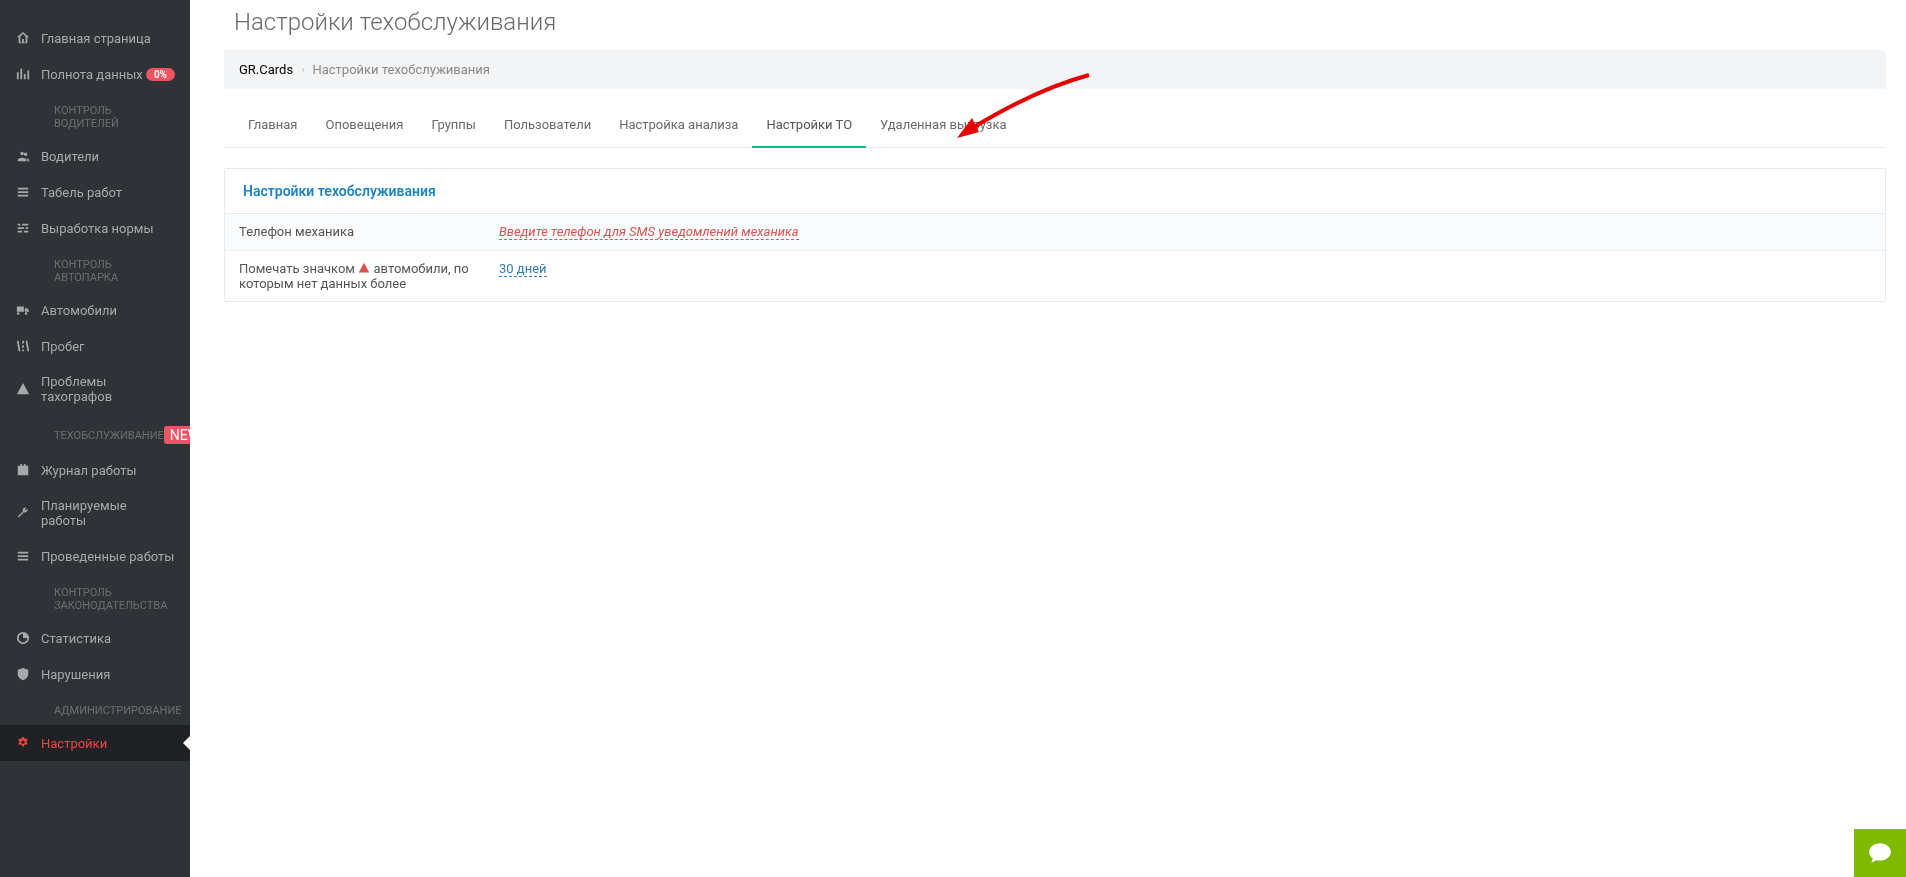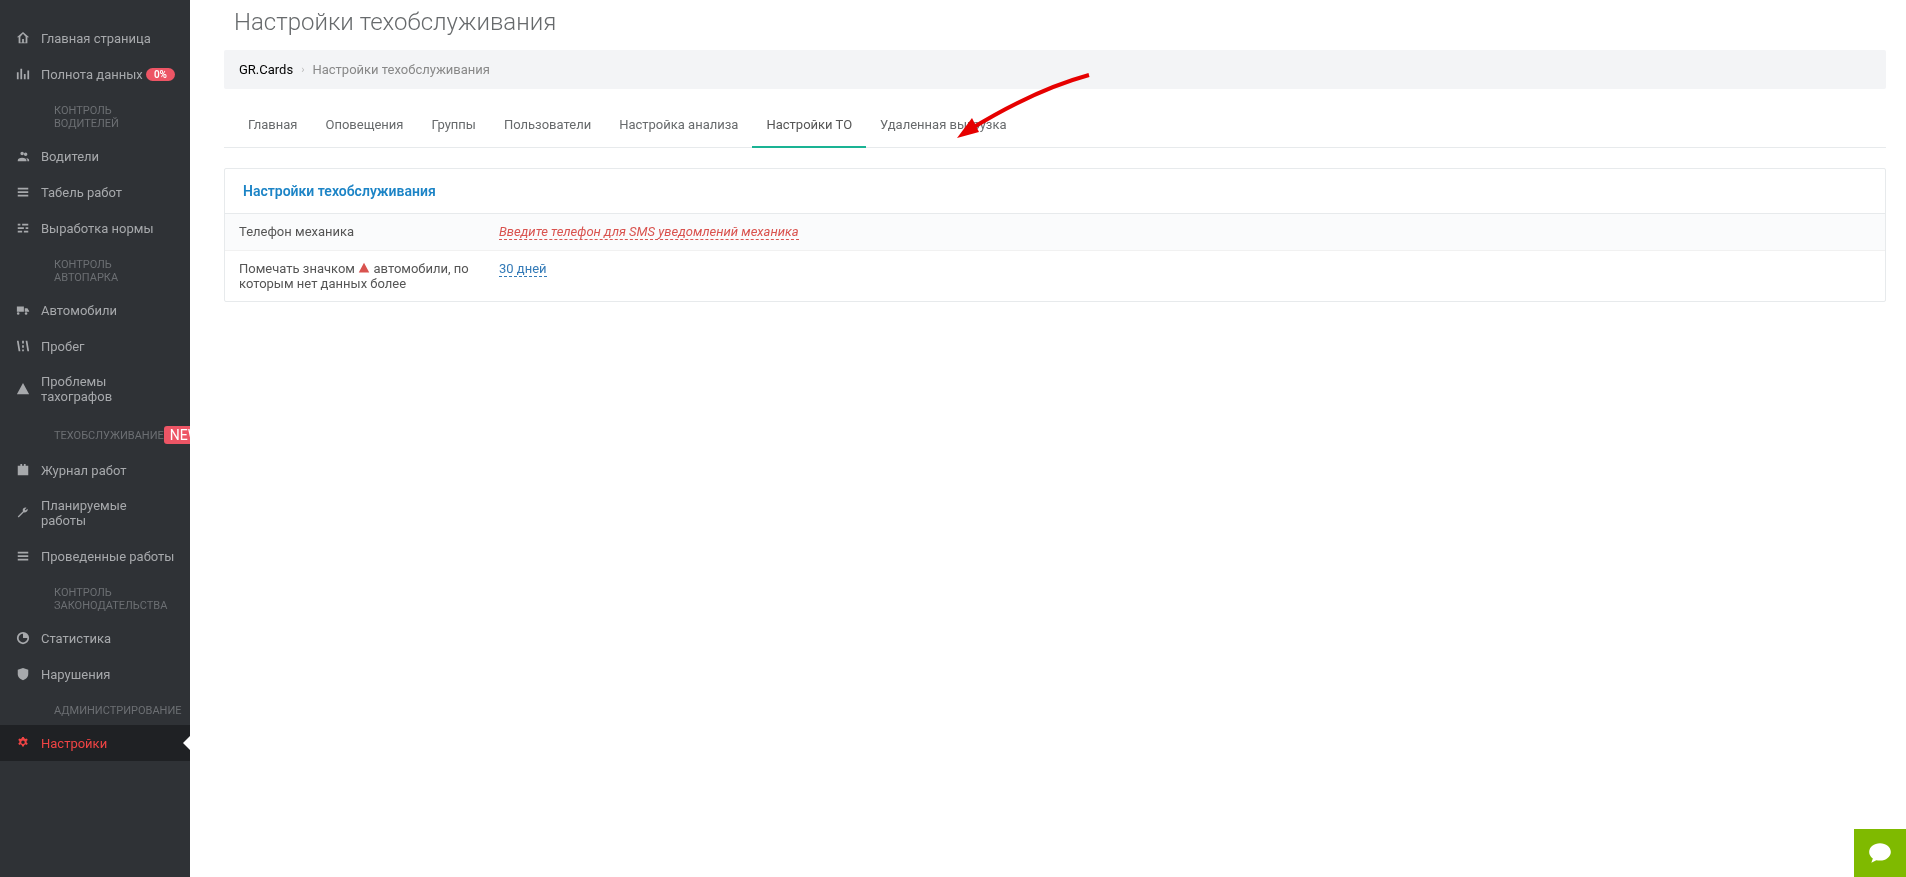--- a/index.html
+++ b/index.html
@@ -141,21 +141,21 @@
       <span>ТЕХОБСЛУЖИВАНИЕ</span>
       <span class="badge-new">NEW</span>
     </div>
 
     <div class="sidebar-item">
       <span class="sidebar-icon">
           <svg viewBox="0 0 16 16">
             <path d="M2 3h12v11H2V3zm1 3h10v7H3V6zm2-5h2v3H5V1zm4 0h2v3H9V1z"></path>
           </svg>
         </span>
-      <span class="sidebar-label">Журнал работ</span>
+      <span class="sidebar-label">Журнал работы</span>
     </div>
 
     <div class="sidebar-item">
       <span class="sidebar-icon">
           <svg viewBox="0 0 16 16">
             <path d="M13 3a3 3 0 01-4 4L3 13l-1-1 6-6a3 3 0 014-4l-2 2 1 1 2-2z"></path>
           </svg>
         </span>
       <span class="sidebar-label">Планируемые работы</span>
     </div>

